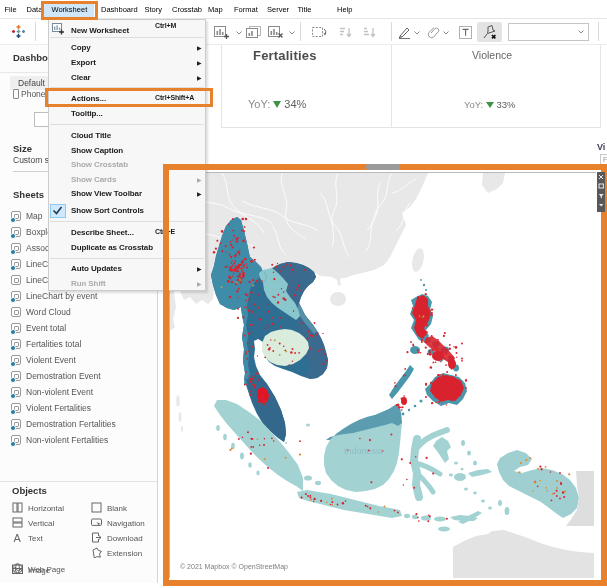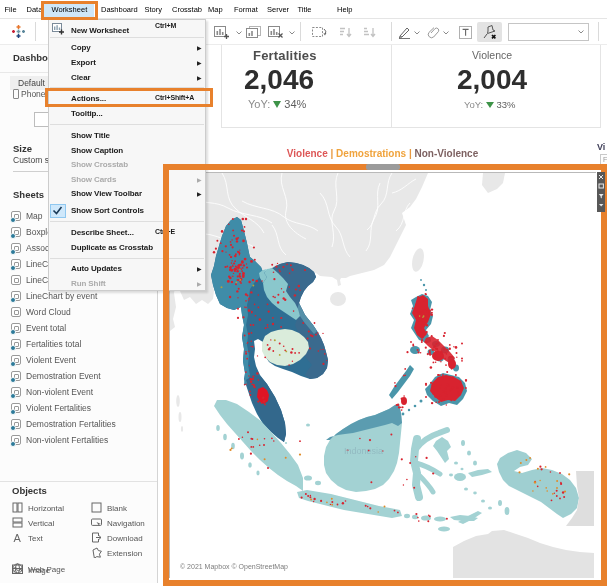--- a/index.html
+++ b/index.html
@@ -195,27 +195,24 @@
           <ellipse cx="5.5" cy="5.5" rx="2" ry="4.6" fill="none" stroke="#666"></ellipse>
           <path d="M1,5.5 h9" stroke="#666"></path>
         </svg>Web Page</div>
     </div>
     <div id="dash">
       <div class="statline" style="left:63px;top:0;height:82px"></div>
       <div class="statline" style="left:233px;top:0;height:82px"></div>
       <div class="statline" style="left:442px;top:0;height:82px"></div>
       <div class="abs" style="left:63px;top:82px;width:380px;height:1px;background:#e4e4e4"></div>
       <div class="cardtitle1" style="left:95px;top:3px">Fertalities</div>
-      <div class="bignum" style="left:86px;top:19px">2,046</div>
       <div class="yoy" style="left:90px;top:53px;font-size:11px">YoY: <span class="tri"></span> <span style="color:#5e5e5e">34%</span></div>
       <div class="cardtitle2" style="left:314px;top:4px">Violence</div>
-      <div class="bignum" style="left:299px;top:19px">2,004</div>
       <div class="yoy" style="left:306px;top:54px;font-size:9.5px">YoY: <span class="tri" style="border-left-width:4px;border-right-width:4px;border-top-width:6px"></span> <span style="color:#5e5e5e">33%</span></div>
     </div>
-    <div id="navlinks"><span style="color:#dd5757">Violence</span> | <span style="color:#f0a33c">Demostrations</span> | <span style="color:#7d6161">Non-Violence</span></div>
     <div class="abs" style="left:597px;top:142px;width:10px;height:10px;font-size:9px;font-weight:bold;color:#43425c">Vi</div>
     <div class="abs" style="left:600px;top:154px;width:7px;height:12px;border:1px solid #c9c9c9;border-right:none;background:#fdfdfd;font-size:7px;color:#999">
       <span style="position:absolute;left:2px;top:1px">F</span>
     </div>
     <div id="mappanel">
       <svg width="426" height="405" viewBox="0 0 426 405" style="display:block">
         <rect width="426" height="405" fill="#ffffff"></rect>
         <path fill="#e8e8e8" d="M0,0 L258,0 L252,14 L246,26 L240,34 L232,40 L236,52 L230,64 L224,76 L220,84 L214,92 L204,97 L192,100 L180,103 L176,105 L171,105 L170,107 L171,112 L168,113 L167,107 L162,104 L150,103 L146,100 L138,97 L130,93 L122,90 L114,90 L108,93 L104,94 L102,95 L97,96 L93,99 L91,94 L85,88 L80,84 L79,80 L77,70 L74,58 L71,47 L67,44 L61,47 L58,50 L54,58 L51,68 L48,78 L46,88 L44,98 L42,108 L44,118 L43,126 L38,131 L32,127 L26,131 L20,124 L14,127 L10,118 L11,106 L6,108 L4,120 L6,134 L3,146 L5,154 L0,158 Z"></path>
         <g stroke="#ffffff" stroke-width="0.9" fill="none" opacity="0.95">
           <path d="M52,0 C60,12 54,26 66,36 C74,44 88,48 94,60"></path>
@@ -830,21 +827,21 @@
       <div class="sc" style="top:2.2px">Ctrl+M</div>
       <div class="mi" style="top:23.0px">Copy</div>
       <div class="ar" style="top:24.0px">▶</div>
       <div class="mi" style="top:38.0px">Export</div>
       <div class="ar" style="top:39.0px">▶</div>
       <div class="mi" style="top:53.0px">Clear</div>
       <div class="ar" style="top:54.0px">▶</div>
       <div class="mi" style="top:73.5px">Actions...</div>
       <div class="sc" style="top:73.5px">Ctrl+Shift+A</div>
       <div class="mi" style="top:89.0px">Tooltip...</div>
-      <div class="mi" style="top:110.9px">Show Title</div>
+      <div class="mi" style="top:110.9px">Cloud Title</div>
       <div class="mi" style="top:126.0px">Show Caption</div>
       <div class="mi dis" style="top:140.2px">Show Crosstab</div>
       <div class="mi dis" style="top:154.9px">Show Cards</div>
       <div class="ar dis" style="top:155.9px">▶</div>
       <div class="mi" style="top:169.3px">Show View Toolbar</div>
       <div class="ar" style="top:170.3px">▶</div>
       <div class="mi" style="top:185.6px">Show Sort Controls</div>
       <div class="mi" style="top:207.9px">Describe Sheet...</div>
       <div class="sc" style="top:207.9px">Ctrl+E</div>
       <div class="mi" style="top:222.9px">Duplicate as Crosstab</div>

